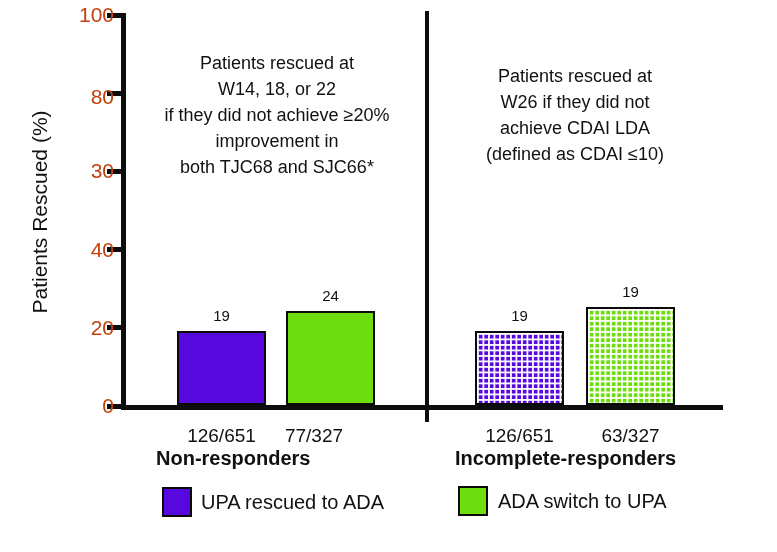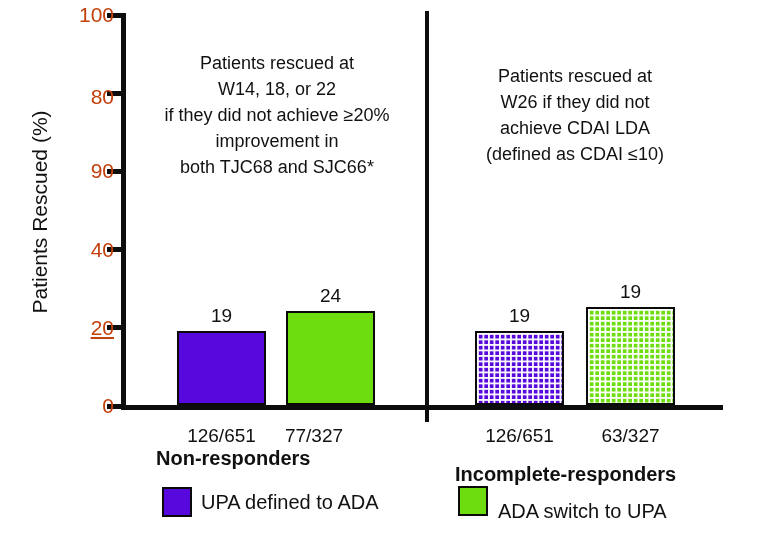--- a/index.html
+++ b/index.html
@@ -14,21 +14,21 @@
     position:absolute;width:420px;height:28px;left:-168px;top:198px;
     transform:rotate(-90deg);text-align:center;font-size:21px;color:#111;
   }
   .bar{position:absolute;box-sizing:border-box;border:2.5px solid #0a0a0a;}
   .bar.checker{
     background-image:
       linear-gradient(to right, rgba(255,255,255,.96) 1.5px, transparent 1.5px),
       linear-gradient(to bottom, rgba(255,255,255,.96) 1.5px, transparent 1.5px);
     background-size:5.5px 5.5px;
   }
-  .value-label{position:absolute;height:24px;font-size:19px;line-height:24px;text-align:center;color:#111;}
+  .value-label{position:absolute;height:24px;font-size:15px;line-height:24px;text-align:center;color:#111;}
   .ratio-label{position:absolute;top:413px;height:22px;font-size:19px;line-height:22px;text-align:center;color:#111;margin-top:12px;}
   .group-label{position:absolute;top:446px;height:24px;font-size:20px;line-height:24px;font-weight:bold;text-align:left;color:#111;}
   .annotation{position:absolute;font-size:18px;line-height:26px;text-align:center;white-space:pre-line;color:#111;}
   .annotation.left{left:125px;width:304px;top:50px;}
   .annotation.right{left:452px;width:246px;top:63px;}
   .legend-swatch{position:absolute;width:30px;height:30px;box-sizing:border-box;border:2px solid #0a0a0a;}
   .legend-label{position:absolute;height:26px;font-size:20px;line-height:26px;color:#111;}
 </style>
 </head>
 <body>
@@ -36,25 +36,25 @@
 <div id="fig">
 
   <div class="axis-line" style="left:121px;top:13px;width:5px;height:397px;"></div>
   <div class="axis-line" style="left:121px;top:405px;width:602px;height:5px;"></div>
   <div class="axis-line" style="left:425px;top:11px;width:4px;height:411px;"></div>
 
   <div>
       <div class="tick-mark" style="top: 403.5px;"></div>
       <div class="tick-label" style="top: 394px;">0</div>
       <div class="tick-mark" style="top: 325.3px;"></div>
-      <div class="tick-label" style="top: 315.8px; text-decoration: underline;">20</div>
+      <div class="tick-label" style="top: 315.8px;">20</div>
       <div class="tick-mark" style="top: 247.1px;"></div>
       <div class="tick-label" style="top: 237.6px;">40</div>
       <div class="tick-mark" style="top: 168.9px;"></div>
-      <div class="tick-label" style="top: 159.4px;">90</div>
+      <div class="tick-label" style="top: 159.4px;">30</div>
       <div class="tick-mark" style="top: 90.7px;"></div>
       <div class="tick-label" style="top: 85px;">80</div>
       <div class="tick-mark" style="top: 12.5px;"></div>
       <div class="tick-label" style="top: 3px;">100</div>
     </div>
 
   <div class="y-title">Patients Rescued (%)</div>
 
   <div class="annotation left">Patients rescued at
 W14, 18, or 22
@@ -75,22 +75,22 @@
       <div class="ratio-label" style="left: 254px; width: 120px;">77/327</div>
       <div class="bar checker" style="left: 475px; top: 330.71px; width: 89px; height: 74.29px; background-color: rgb(87, 9, 221);"></div>
       <div class="value-label" style="left: 479.5px; top: 303.71px; width: 80px;">19</div>
       <div class="ratio-label" style="left: 459.5px; width: 120px;">126/651</div>
       <div class="bar checker" style="left: 586px; top: 307.25px; width: 89px; height: 97.75px; background-color: rgb(110, 221, 15);"></div>
       <div class="value-label" style="left: 590.5px; top: 280.25px; width: 80px;">19</div>
       <div class="ratio-label" style="left: 570.5px; width: 120px;">63/327</div>
     </div>
 
   <div class="group-label" style="left:156px;width:240px;">Non-responders</div>
-  <div class="group-label" style="left:455px;width:240px;margin-top:16px;">Incomplete-responders</div>
+  <div class="group-label" style="left:455px;width:240px;">Incomplete-responders</div>
 
   <div>
     <div class="legend-swatch" style="left:162px;top:487px;background:#5709dd;"></div>
-    <div class="legend-label" style="left:201px;top:489px;">UPA defined to ADA</div>
+    <div class="legend-label" style="left:201px;top:489px;">UPA rescued to ADA</div>
     <div class="legend-swatch" style="left:458px;top:486px;background:#6edd0f;"></div>
-    <div class="legend-label" style="left:498px;top:498px;">ADA switch to UPA</div>
+    <div class="legend-label" style="left:498px;top:488px;">ADA switch to UPA</div>
   </div>
 
 </div>
 
 </body></html>

